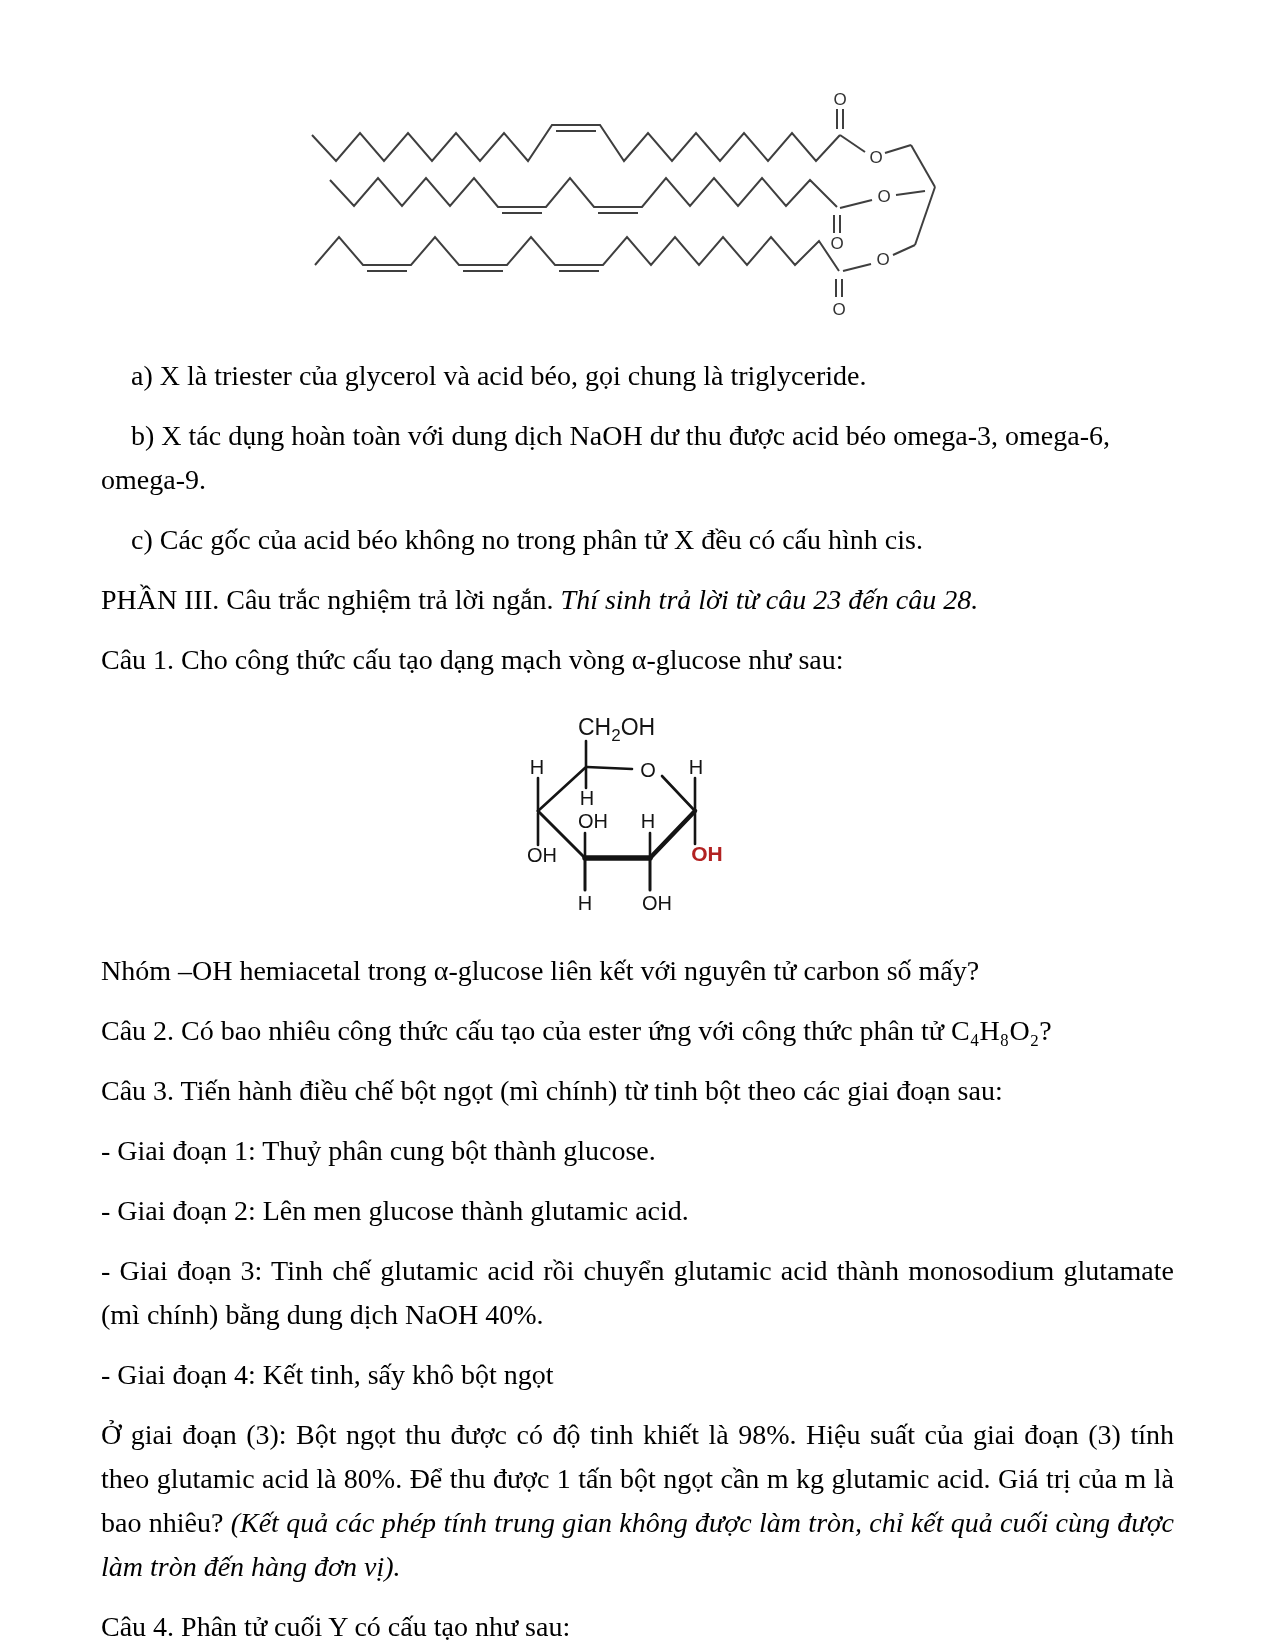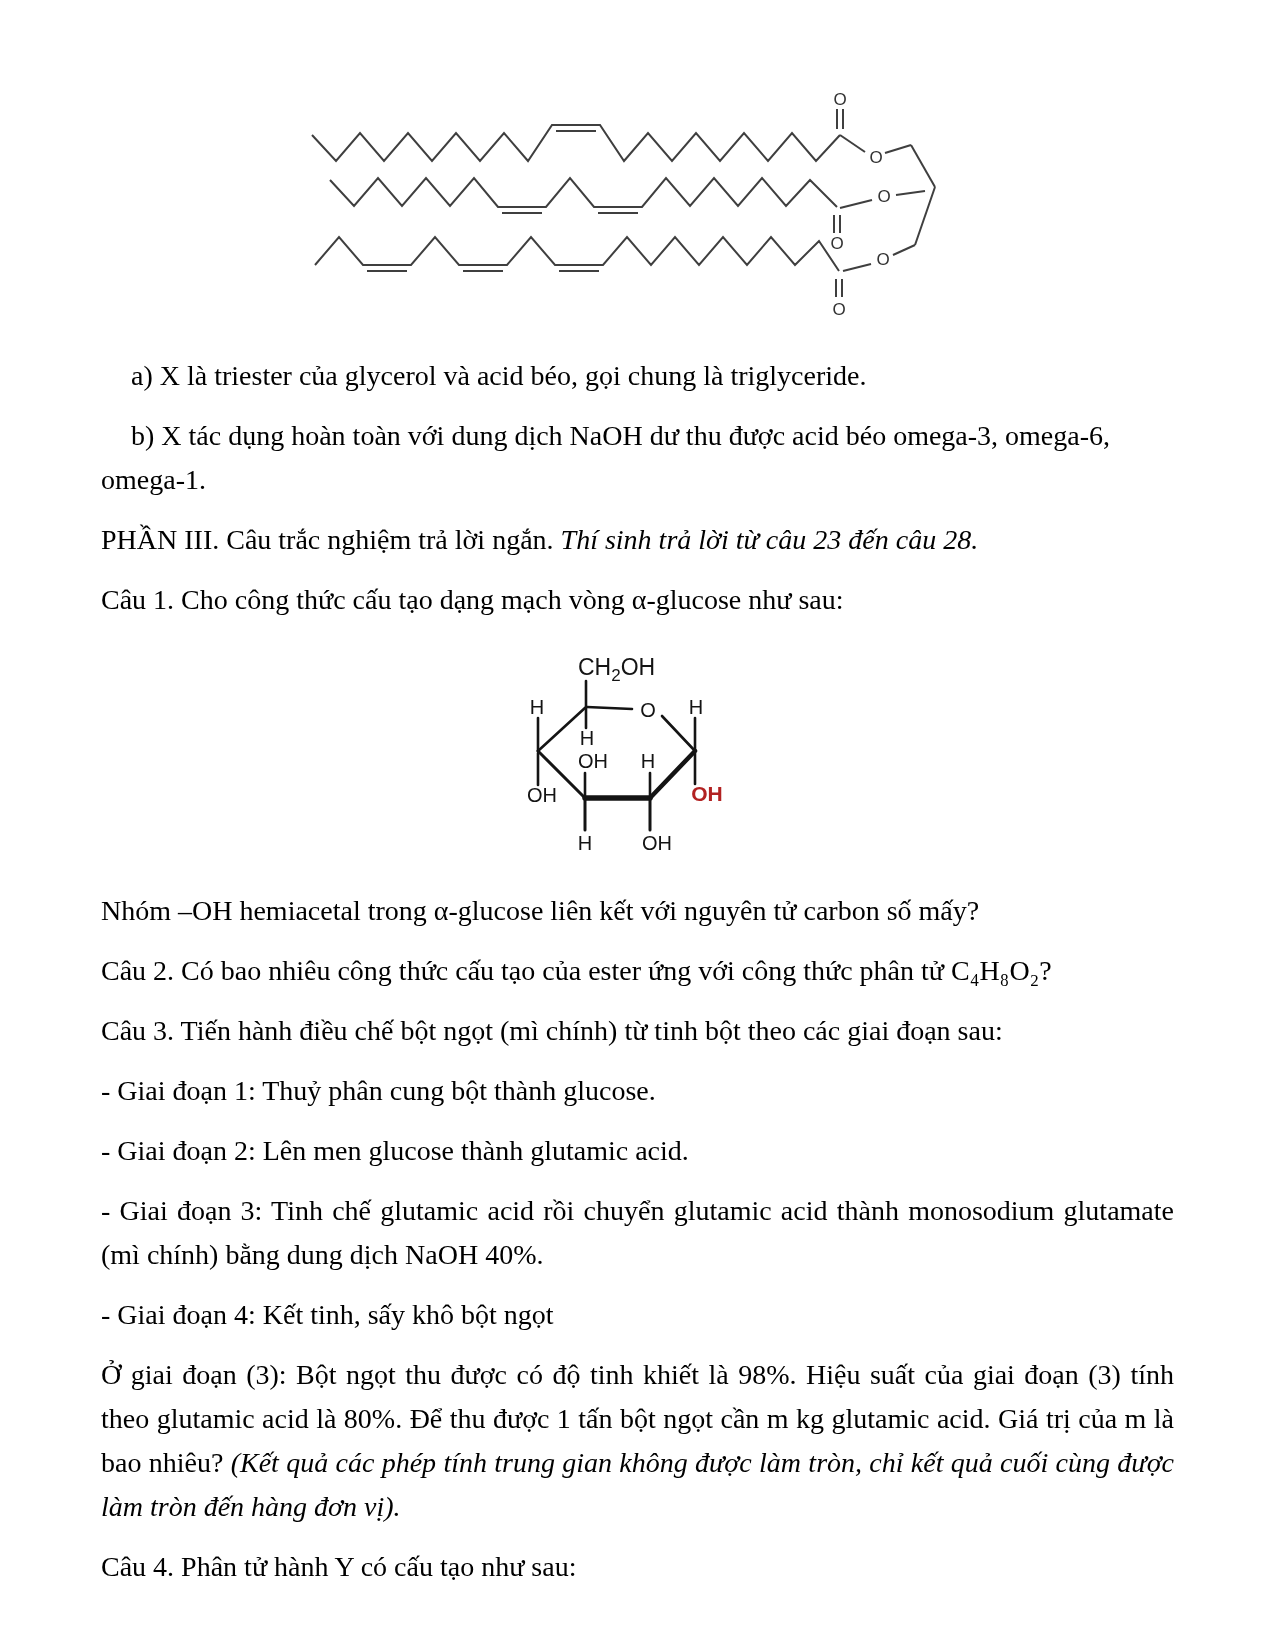--- a/index.html
+++ b/index.html
@@ -64,21 +64,22 @@
         <text class="tg-atom" x="579" y="78">O</text>
         <text class="tg-atom" x="587" y="117">O</text>
         <text class="tg-atom" x="540" y="164">O</text>
         <text class="tg-atom" x="586" y="180">O</text>
         <text class="tg-atom" x="542" y="230">O</text>
       </g>
     </svg>
   </figure>
 
   <p class="stmt">a) X là triester của glycerol và acid béo, gọi chung là triglyceride.</p>
-  <p class="stmt">b) X tác dụng hoàn toàn với dung dịch NaOH dư thu được acid béo omega-3, omega-6, omega-1.</p>
+  <p class="stmt">b) X tác dụng hoàn toàn với dung dịch NaOH dư thu được acid béo omega-3, omega-6, omega-9.</p>
+  <p class="stmt">c) Các gốc của acid béo không no trong phân tử X đều có cấu hình cis.</p>
 
   <p><b>PHẦN III. Câu trắc nghiệm trả lời ngắn.</b> <i>Thí sinh trả lời từ câu 23 đến câu 28.</i></p>
 
   <p><b>Câu 1.</b> <span>Cho công thức cấu tạo dạng mạch vòng α-glucose như sau:</span></p>
 
   <figure class="fig-glucose">
     <svg width="282" height="222" viewBox="0 0 282 222">
       <g stroke="#141414" fill="none" stroke-width="2.6" stroke-linecap="round">
         <line x1="106" y1="43" x2="106" y2="68"></line>
         <line x1="107" y1="69" x2="152" y2="71"></line>
@@ -117,15 +118,15 @@
 
   <p><b>Câu 2.</b> <span>Có bao nhiêu công thức cấu tạo của ester ứng với công thức phân tử C₄H₈O₂?</span></p>
 
   <p><b>Câu 3.</b> <span>Tiến hành điều chế bột ngọt (mì chính) từ tinh bột theo các giai đoạn sau:</span></p>
   <p>- Giai đoạn 1: Thuỷ phân cung bột thành glucose.</p>
   <p>- Giai đoạn 2: Lên men glucose thành glutamic acid.</p>
   <p class="just">- Giai đoạn 3: Tinh chế glutamic acid rồi chuyển glutamic acid thành monosodium glutamate (mì chính) bằng dung dịch NaOH 40%.</p>
   <p>- Giai đoạn 4: Kết tinh, sấy khô bột ngọt</p>
   <p class="just"><span>Ở giai đoạn (3): Bột ngọt thu được có độ tinh khiết là 98%. Hiệu suất của giai đoạn (3) tính theo glutamic acid là 80%. Để thu được 1 tấn bột ngọt cần m kg glutamic acid. Giá trị của m là bao nhiêu?</span> <i>(Kết quả các phép tính trung gian không được làm tròn, chỉ kết quả cuối cùng được làm tròn đến hàng đơn vị).</i></p>
 
-  <p><b>Câu 4.</b> <span>Phân tử hành Y có cấu tạo như sau:</span></p>
+  <p><b>Câu 4.</b> <span>Phân tử cuối Y có cấu tạo như sau:</span></p>
 
 </div>
 
 </body></html>

